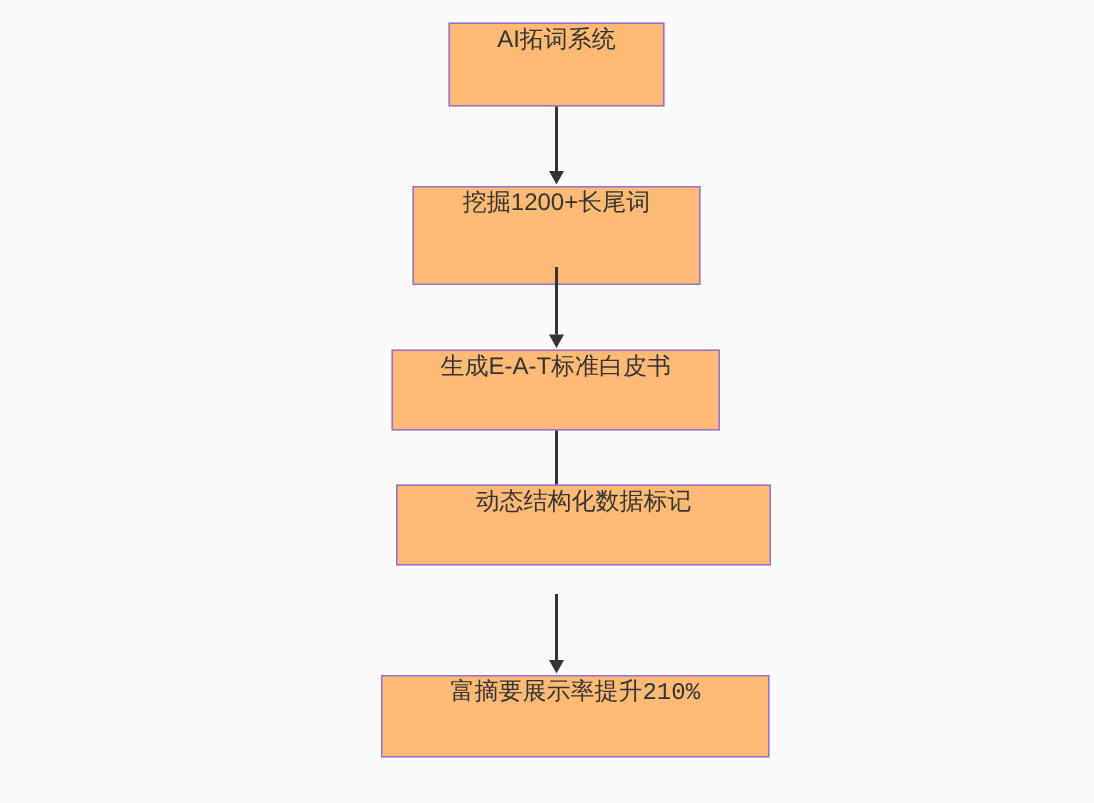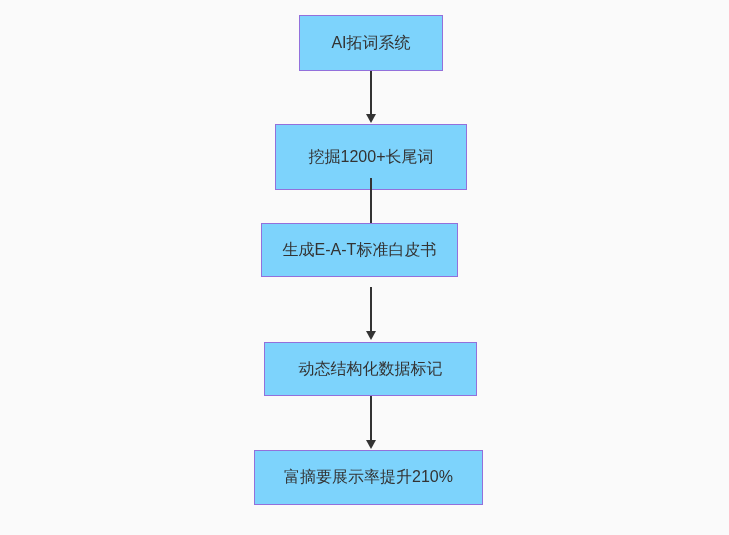--- a/index.html
+++ b/index.html
@@ -7,35 +7,34 @@
   .canvas {
     position:relative;
     width:729px;
     height:535px;
     background:#fafafa;
     font-family:"Liberation Sans","DejaVu Sans",sans-serif;
     overflow:hidden;
   }
   .node {
     position:absolute;
-    background:#7dd3fc;
+    background:#fdba74;
     border:1.5px solid #9370db;
     box-sizing:border-box;
     display:flex;
-    align-items:center;
     justify-content:center;
     font-size:16px;
     color:#333333;
     white-space:nowrap;
   }
   .node-0 { left:299px; top:15px;  width:144px; height:56px; }
   .node-1 { left:275px; top:124px; width:192px; height:66px; }
-  .node-2 { left:261px; top:223px; width:197px; height:54px; }
-  .node-3 { left:264px; top:342px; width:213px; height:54px; }
-  .node-4 { left:254px; top:450px; width:229px; height:55px; }
+  .node-2 { left:261px; top:233px; width:219px; height:54px; }
+  .node-3 { left:264px; top:323px; width:250px; height:54px; }
+  .node-4 { left:254px; top:450px; width:259px; height:55px;font-family:Liberation Mono, monospace; }
   .arrow {
     position:absolute;
     left:366px;
     width:10px;
     display:flex;
     flex-direction:column;
     align-items:center;
   }
   .arrow-line { width:2px; flex:1; background:#333333; }
   .arrow-head {

